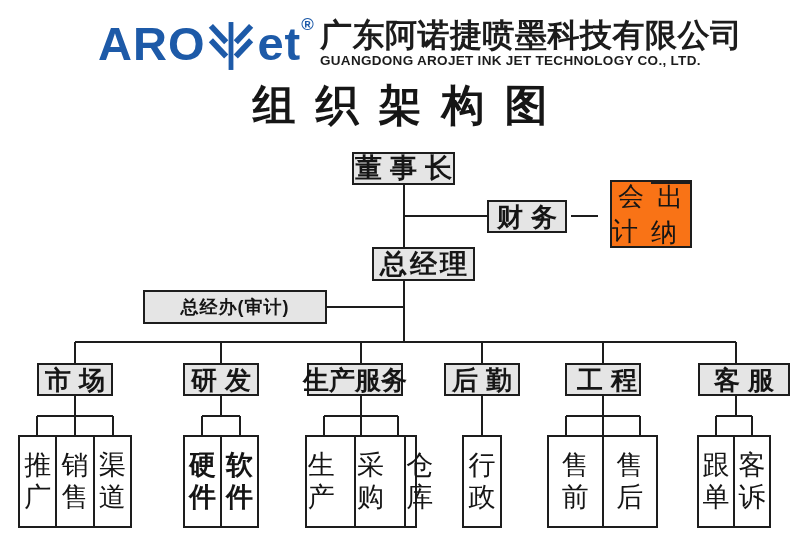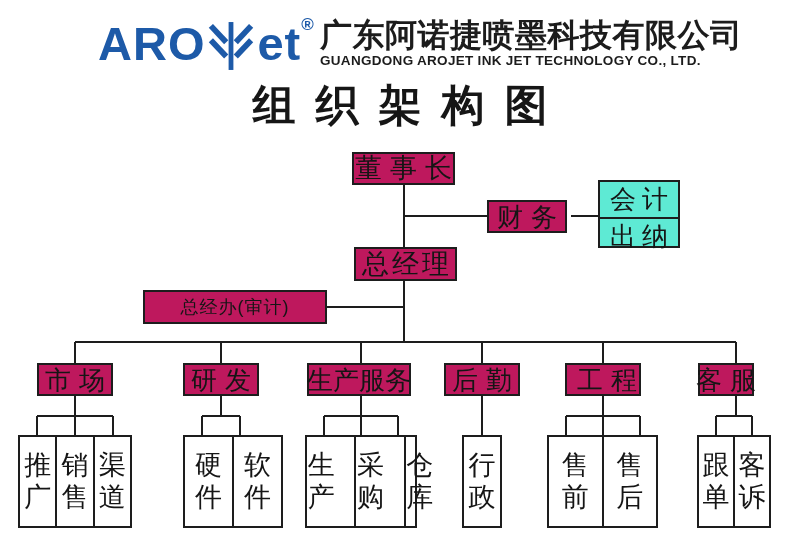--- a/index.html
+++ b/index.html
@@ -27,28 +27,28 @@
   
   .title{
     position:absolute;left:0;top:82px;width:800px;margin:0;
     text-align:center;font-size:43px;font-weight:800;color:#161616;
     letter-spacing:20px;text-indent:20px;line-height:46px;
   }
 
   
   .connectors{position:absolute;left:0;top:0;pointer-events:none;}
   .node{
-    position:absolute;box-sizing:border-box;background:#be185d;
+    position:absolute;box-sizing:border-box;background:#e5e5e5;
     border:2px solid var(--line);
     display:flex;align-items:center;justify-content:center;
-    font-size:26px;line-height:1;white-space:nowrap;
+    font-size:26px;line-height:1;white-space:nowrap;font-weight:bold;
   }
   .ls8{letter-spacing:8px;text-indent:8px;}
   .ls3{letter-spacing:3px;text-indent:3px;}
-  .stack{position:absolute;box-sizing:border-box;border:2px solid var(--line);display:flex;flex-direction:column;background:#5eead4;}
+  .stack{position:absolute;box-sizing:border-box;border:2px solid var(--line);display:flex;flex-direction:row;background:#f97316;margin-left:12px;}
   .stack-cell{flex:1;display:flex;align-items:center;justify-content:center;font-size:26px;letter-spacing:6px;text-indent:6px;}
   .stack-cell + .stack-cell{border-top:2px solid var(--line);}
   .group{
     position:absolute;top:435px;height:93px;box-sizing:border-box;
     border:2px solid var(--line);display:flex;background:#fff;
   }
   .cell{flex:1;display:flex;align-items:center;justify-content:center;}
   .cell + .cell{border-left:2px solid var(--line);}
   .vtext{
     display:block;width:1.05em;font-size:27px;line-height:1.15;
@@ -100,44 +100,44 @@
 
     <div class="node ls8" style="left:352px;top:152px;width:103px;height:33px;font-size:27px;">董事长</div>
 
     <div class="node ls8" style="left:487px;top:200px;width:80px;height:33px;">财务</div>
 
     <div class="stack" style="left:598px;top:180px;width:82px;height:68px;">
       <div class="stack-cell">会计</div>
       <div class="stack-cell">出纳</div>
     </div>
 
-    <div class="node ls3" style="left:354px;top:247px;width:103px;height:34px;font-size:27px;">总经理</div>
+    <div class="node ls3" style="left:372px;top:247px;width:103px;height:34px;font-size:27px;">总经理</div>
 
     <div class="node" style="left:143px;top:290px;width:184px;height:34px;font-size:18px;letter-spacing:1px;">总经办(审计)</div>
 
     <div class="node ls8" style="left:37px;top:363px;width:76px;height:33px;">市场</div>
     <div class="node ls8" style="left:183px;top:363px;width:76px;height:33px;">研发</div>
-    <div class="node" style="left:307px;top:363px;width:104px;height:33px;">生产服务</div>
+    <div class="node" style="left:307px;top:363px;width:96px;height:33px;">生产服务</div>
     <div class="node ls8" style="left:444px;top:363px;width:76px;height:33px;">后勤</div>
     <div class="node ls8" style="left:565px;top:363px;width:76px;height:33px;padding-left:8px;">工程</div>
-    <div class="node ls8" style="left:698px;top:363px;width:56px;height:33px;">客服</div>
+    <div class="node ls8" style="left:698px;top:363px;width:92px;height:33px;">客服</div>
 
     <div class="group" style="left:18px;width:114px;">
       <div class="cell">
           <span class="vtext">推广</span>
         </div>
       <div class="cell">
           <span class="vtext">销售</span>
         </div>
       <div class="cell">
           <span class="vtext">渠道</span>
         </div>
     </div>
 
-    <div class="group" style="left:183px;width:100px;">
+    <div class="group" style="left:183px;width:76px;font-weight:bold;">
       <div class="cell">
           <span class="vtext">硬件</span>
         </div>
       <div class="cell">
           <span class="vtext">软件</span>
         </div>
     </div>
 
     <div class="group" style="left:305px;width:112px;gap:19px;">
       <div class="cell">

